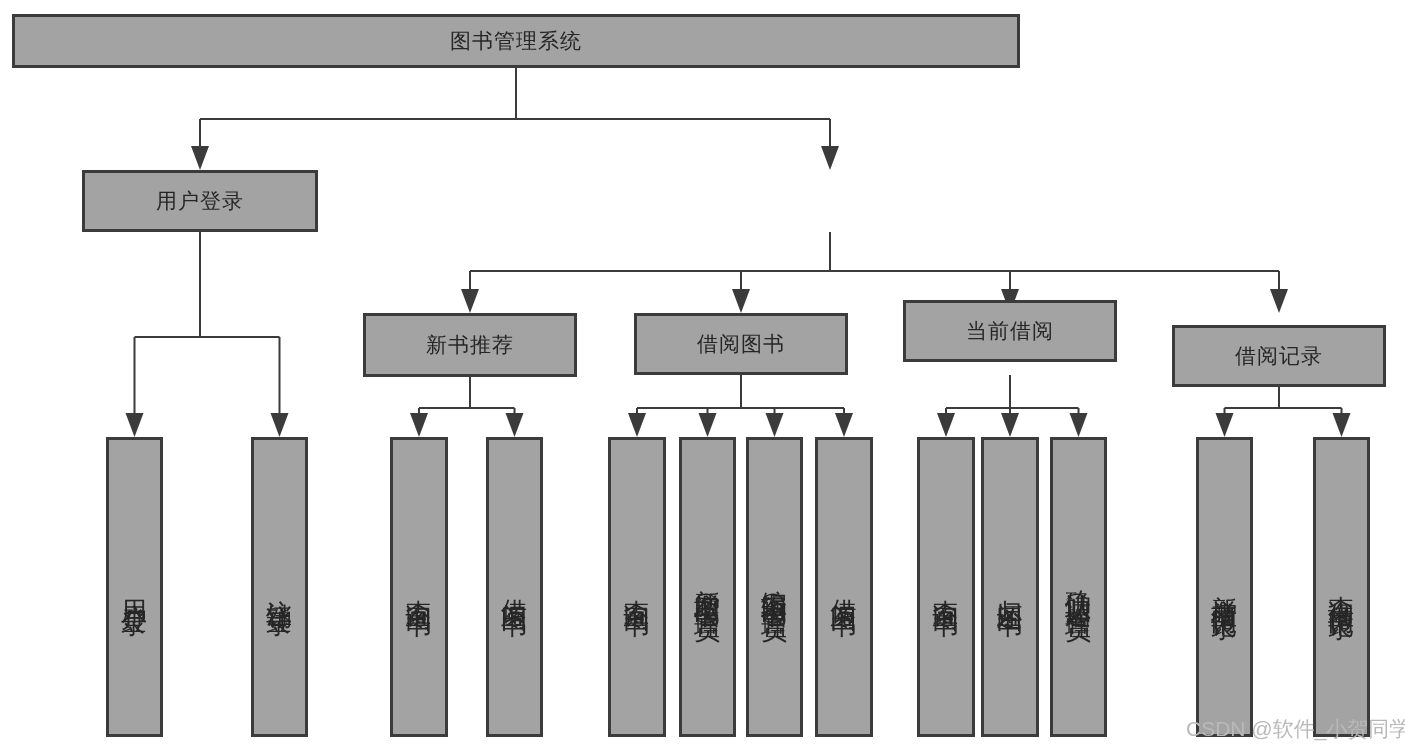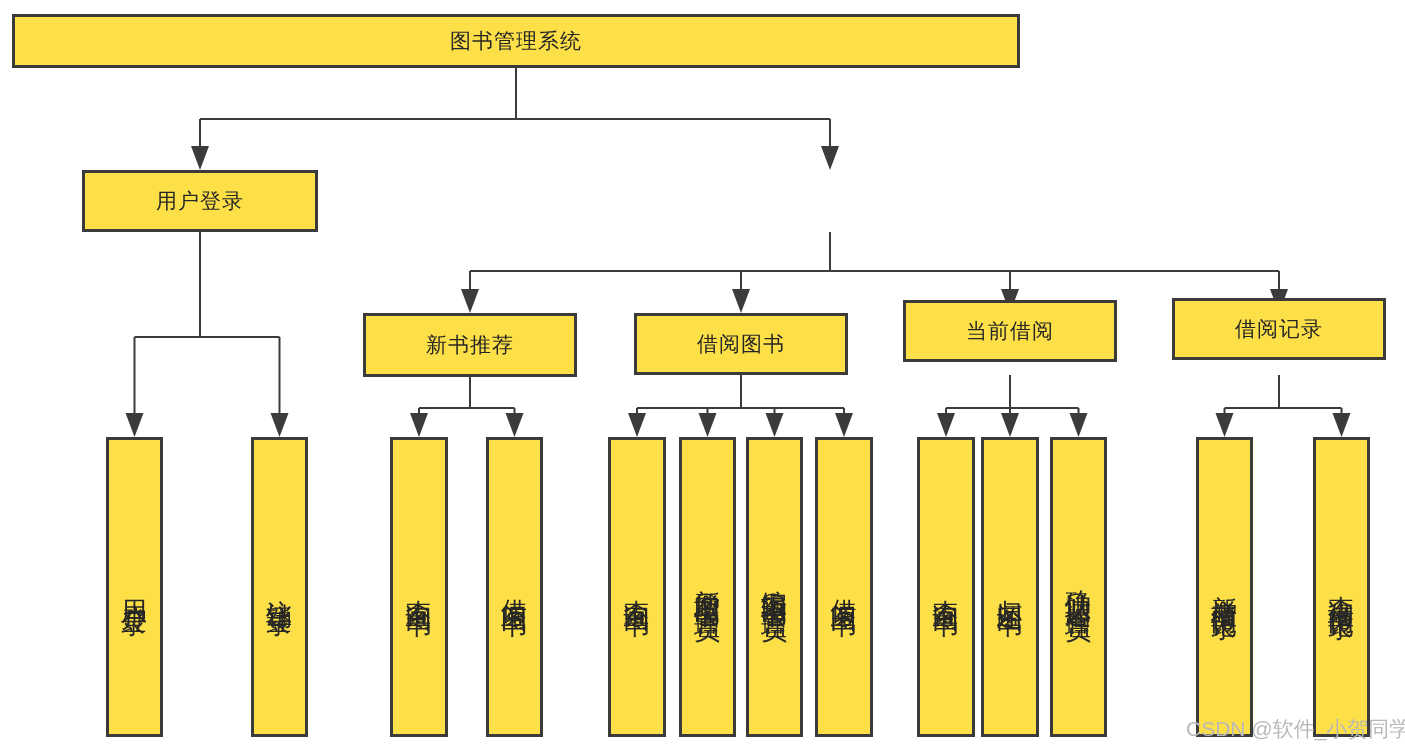--- a/index.html
+++ b/index.html
@@ -13,21 +13,21 @@
   }
   .connectors {
     position: absolute;
     left: 0; top: 0;
     width: 1405px; height: 747px;
   }
   .box {
     position: absolute;
     box-sizing: border-box;
     border: 3px solid #3b3b3b;
-    background: #fde047;
+    background: #a3a3a3;
     display: grid;
     place-items: center;
     color: #262626;
     z-index: 2;
   }
   .h { font-size: 21px; letter-spacing: 1px; white-space: nowrap; }
   .v {
     writing-mode: vertical-rl;
     text-orientation: mixed;
     font-size: 26px;
@@ -89,21 +89,21 @@
     </g>
   </svg>
 
   <div class="box h" style="left:12px;top:14px;width:1008px;height:54px">图书管理系统</div>
 
   <div class="box h" style="left:82px;top:170px;width:236px;height:62px">用户登录</div>
 
   <div class="box h" style="left:363px;top:313px;width:214px;height:64px">新书推荐</div>
   <div class="box h" style="left:634px;top:313px;width:214px;height:62px">借阅图书</div>
   <div class="box h" style="left:903px;top:300px;width:214px;height:62px">当前借阅</div>
-  <div class="box h" style="left:1172px;top:298px;width:214px;height:62px">借阅记录</div>
+  <div class="box h" style="left:1172px;top:325px;width:214px;height:62px">借阅记录</div>
 
   <div class="box v" style="left:106px;top:437px;width:57px;height:300px">用户登录</div>
   <div class="box v" style="left:251px;top:437px;width:57px;height:300px">注销登录</div>
 
   <div class="box v" style="left:390px;top:437px;width:58px;height:300px">查询图书</div>
   <div class="box v" style="left:486px;top:437px;width:57px;height:300px">借阅图书</div>
 
   <div class="box v" style="left:608px;top:437px;width:58px;height:300px">查询图书</div>
   <div class="box v" style="left:679px;top:437px;width:57px;height:300px">新增图书（管理员）</div>
   <div class="box v" style="left:746px;top:437px;width:57px;height:300px">编辑图书（管理员）</div>

